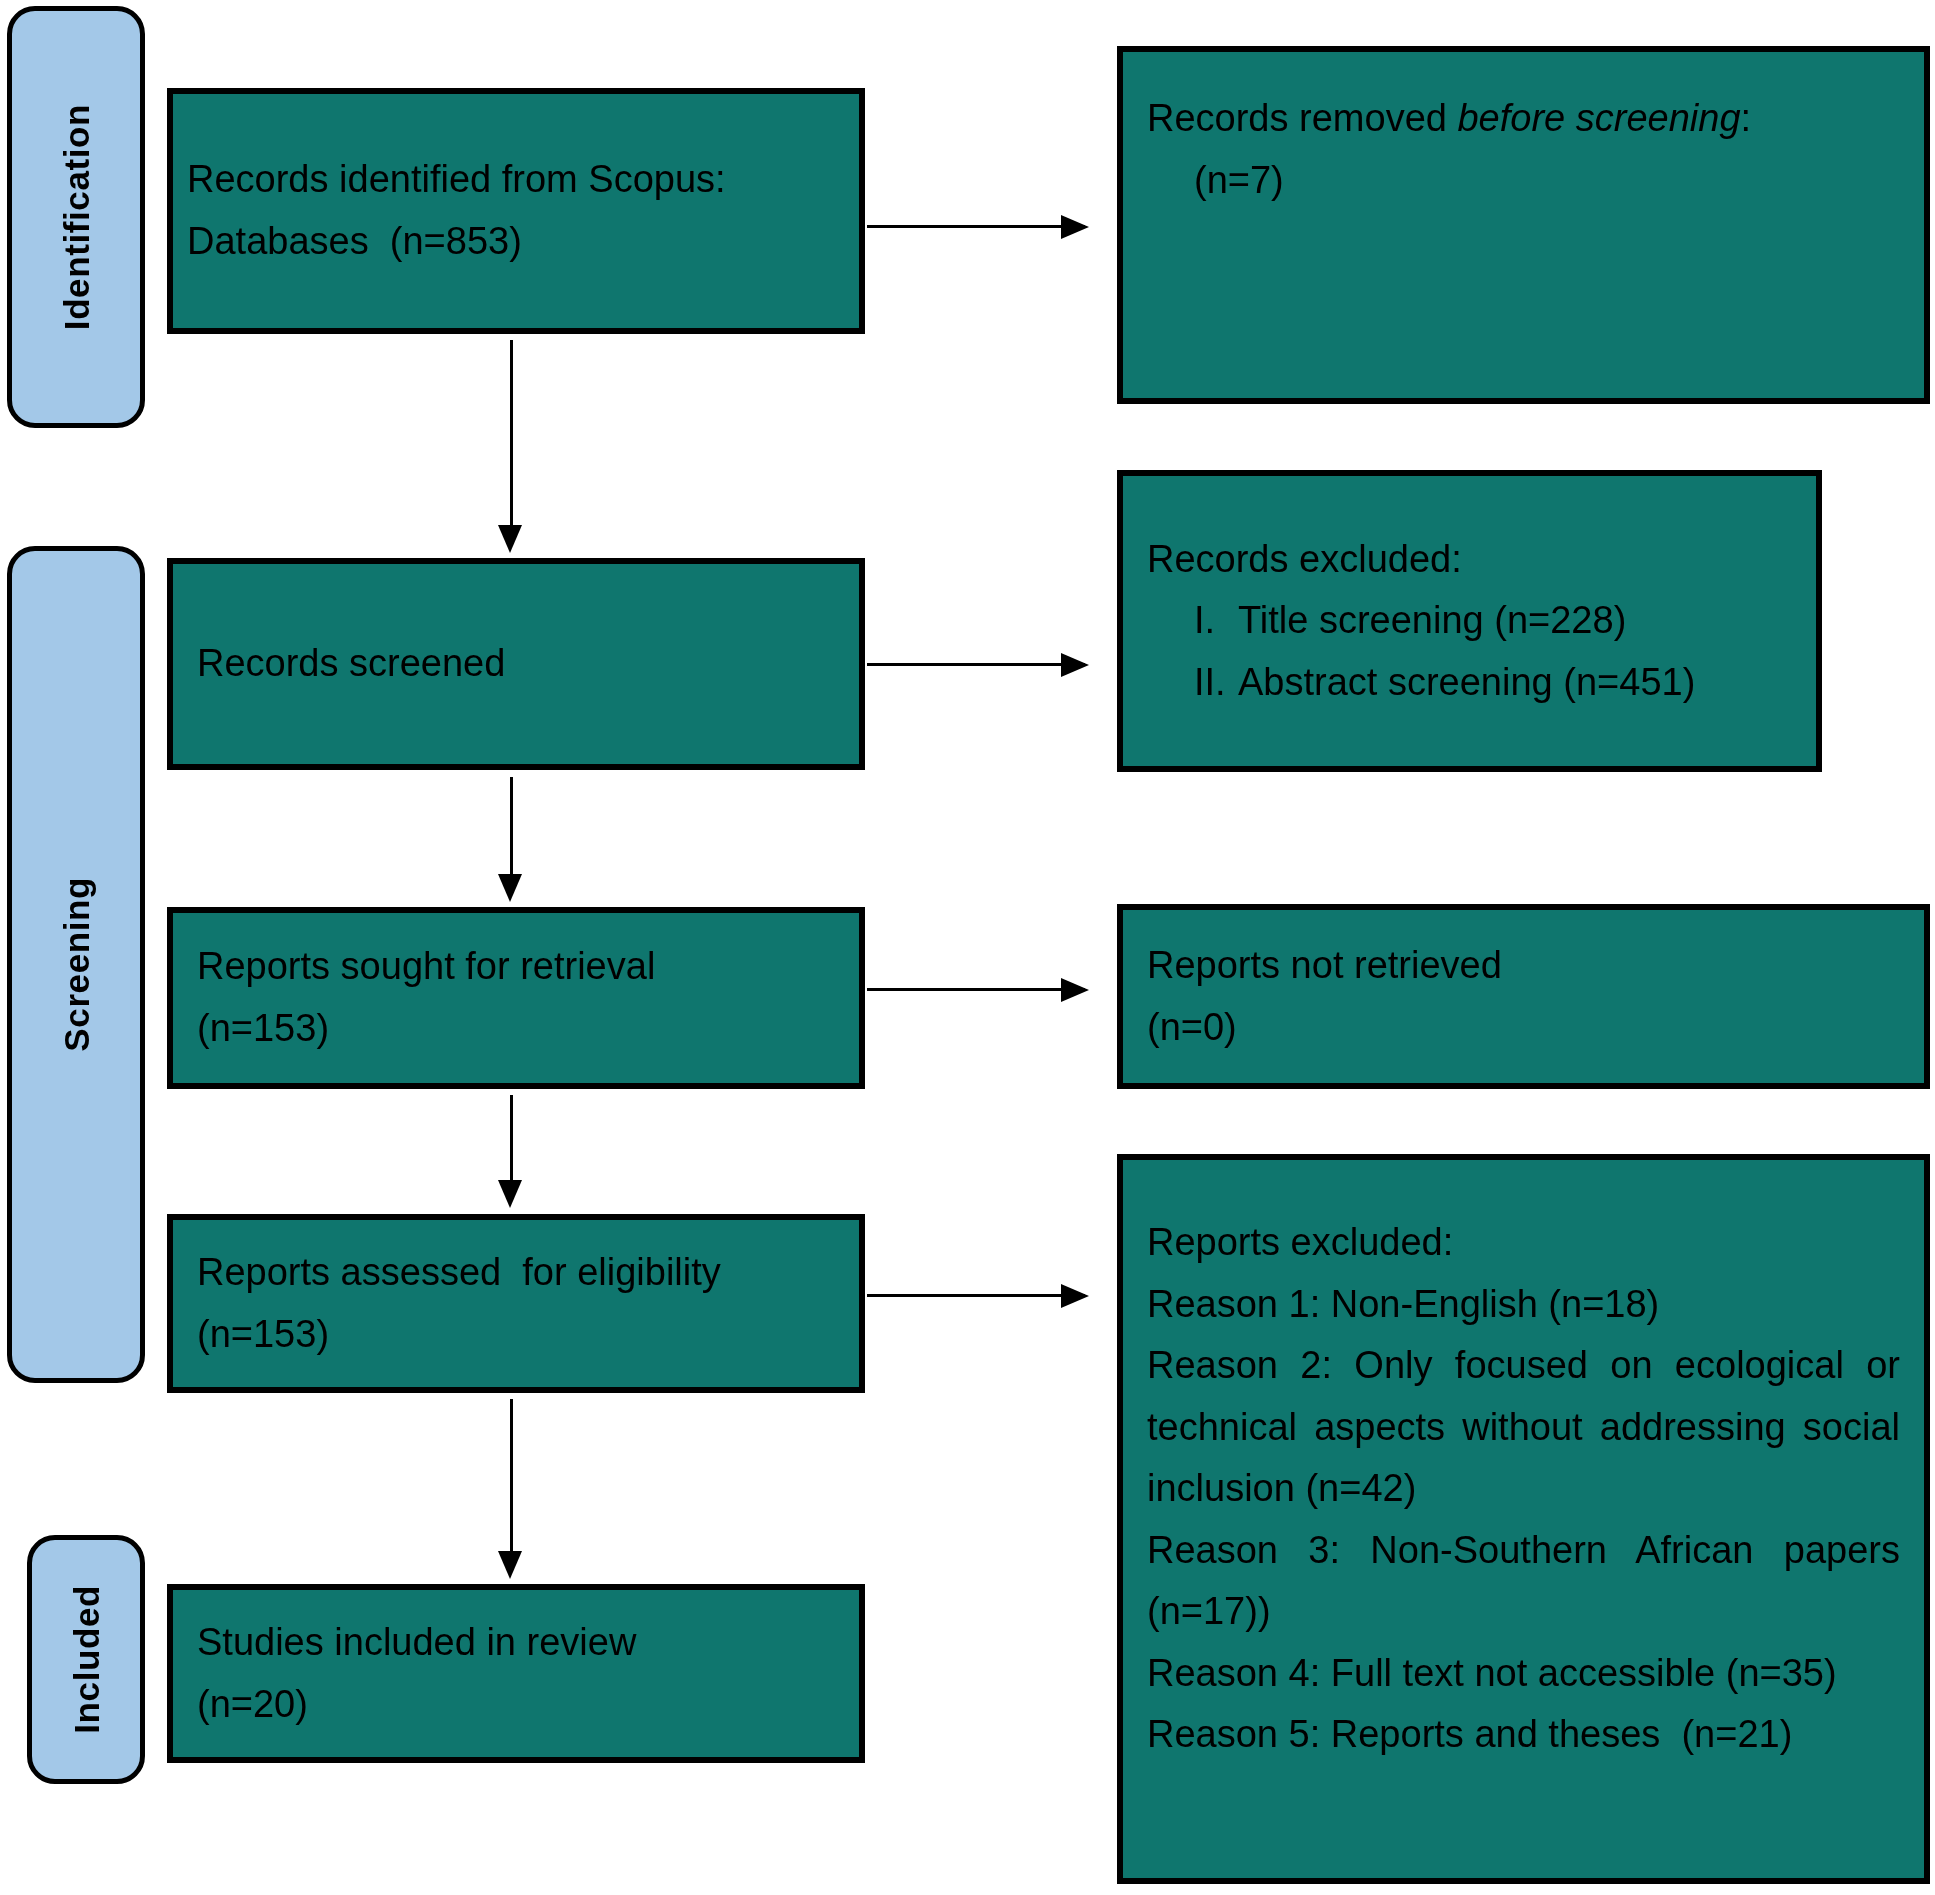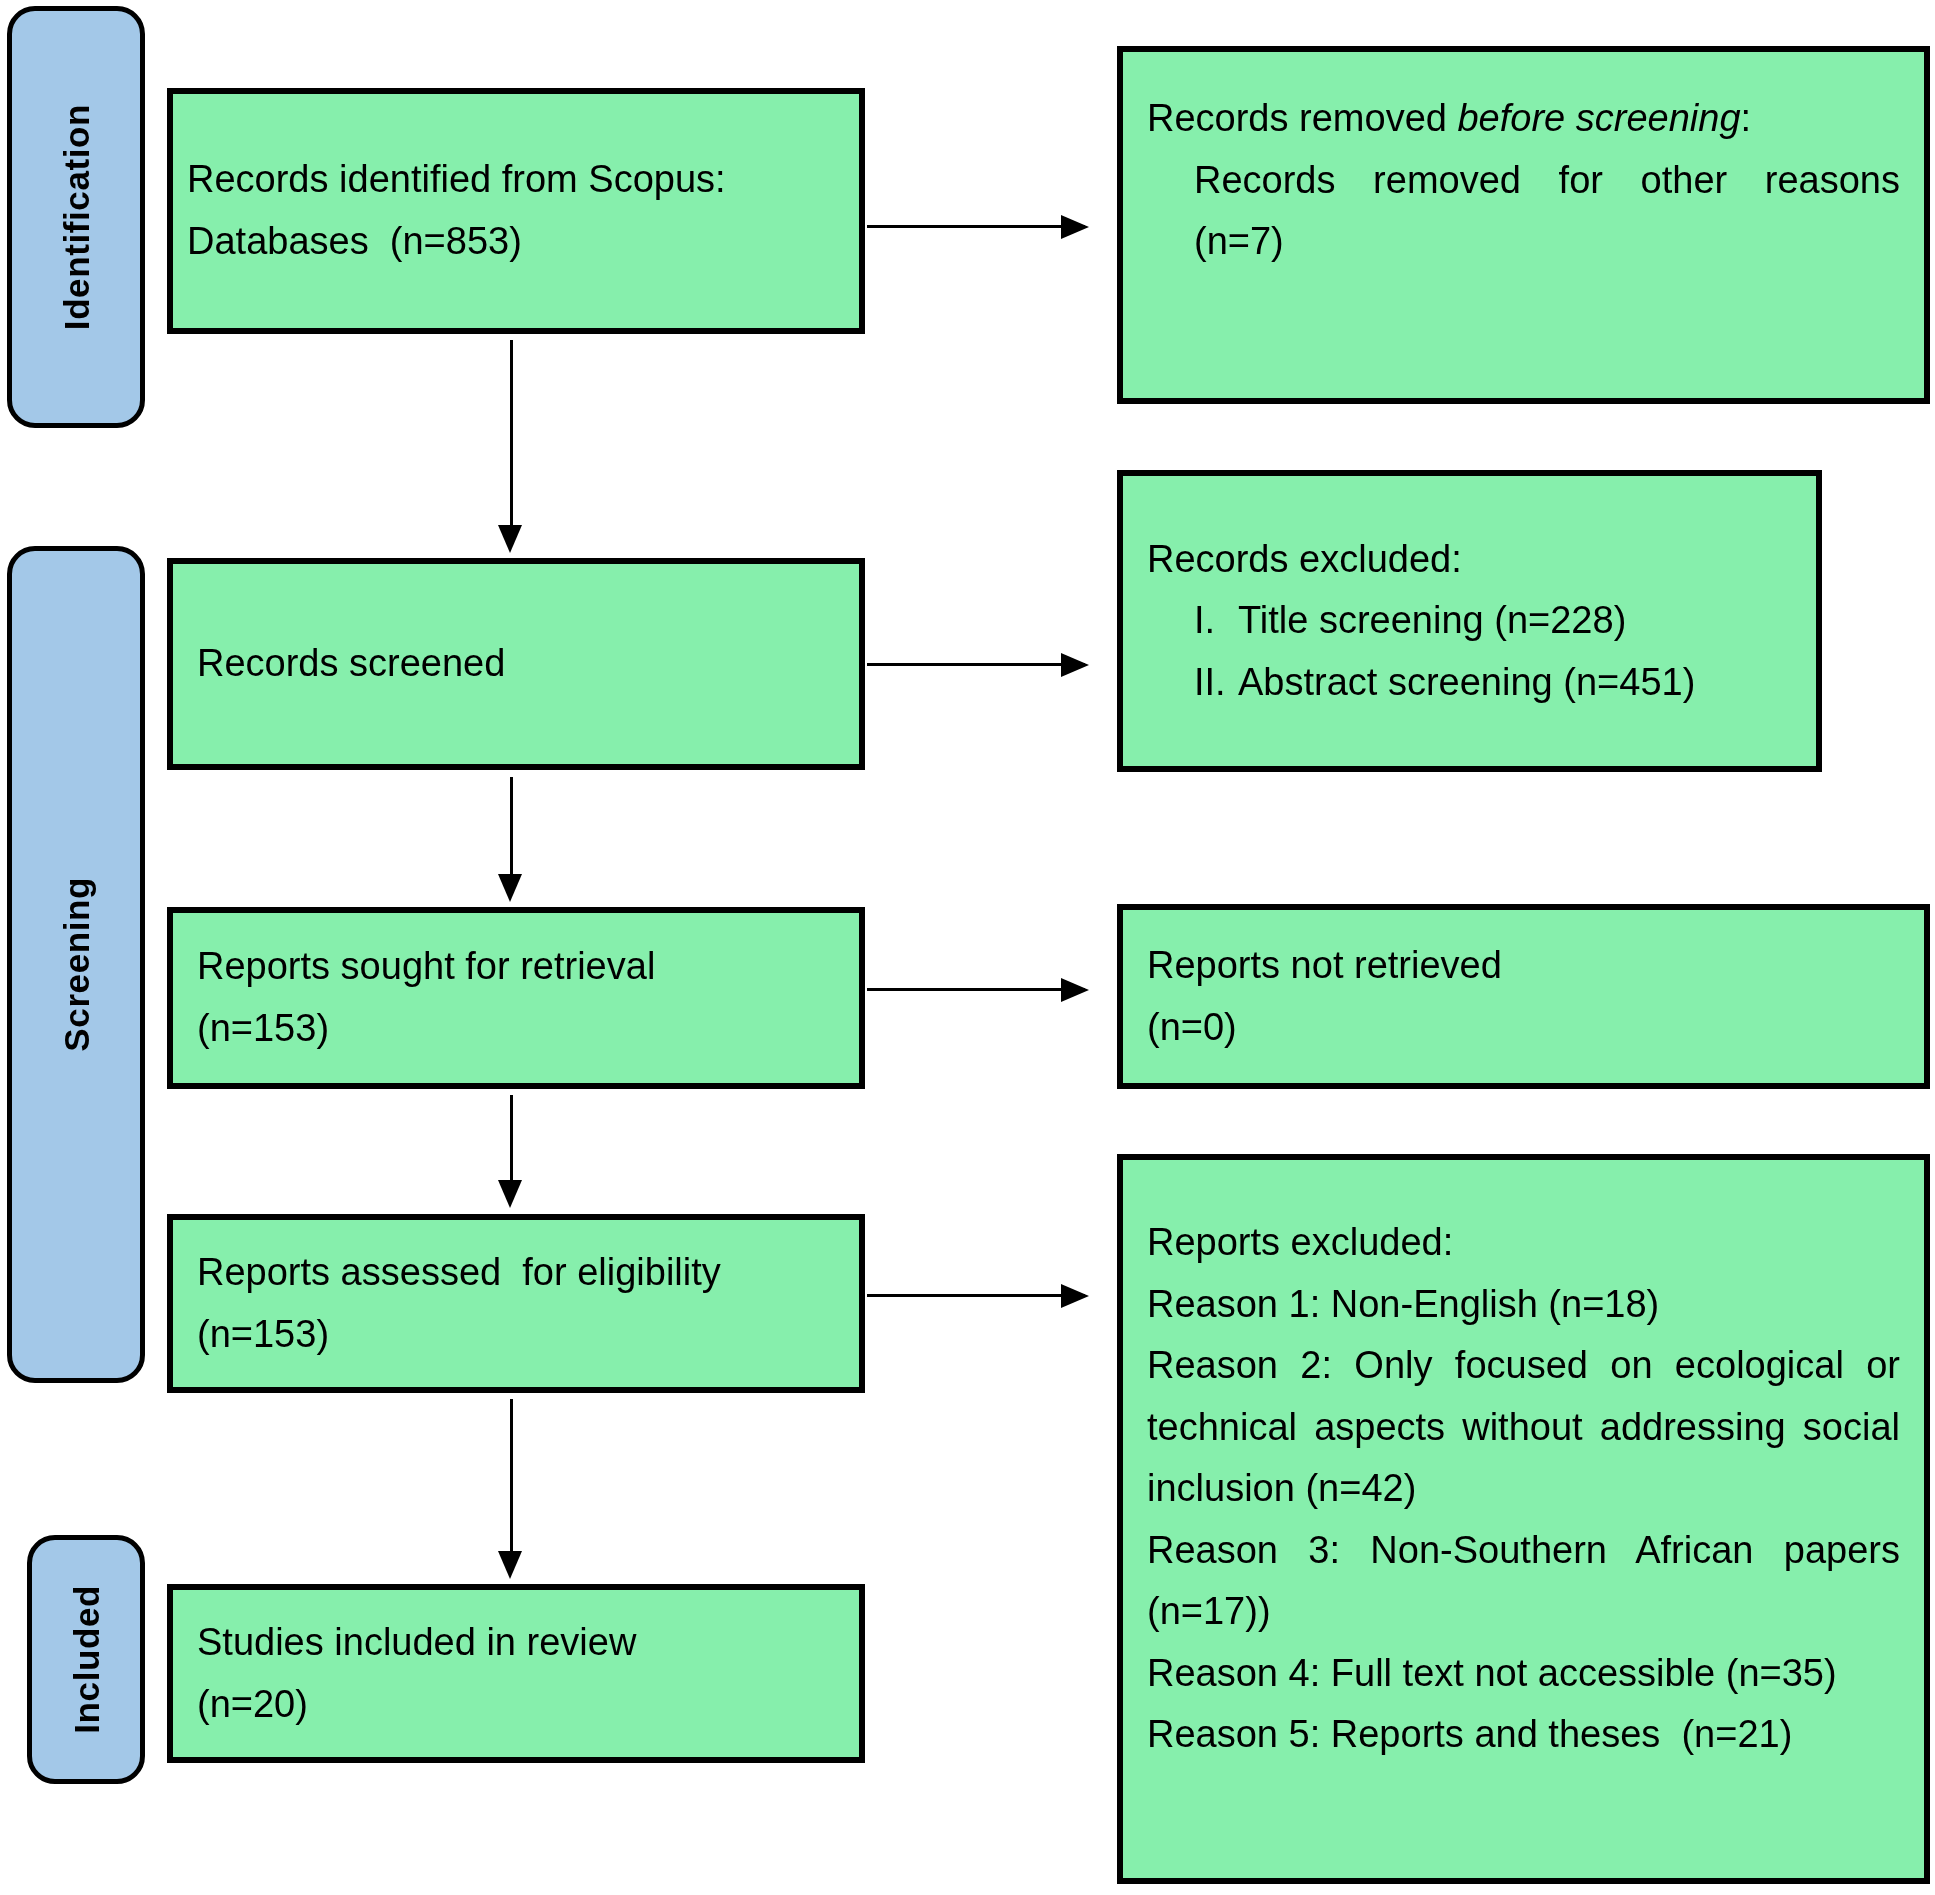--- a/index.html
+++ b/index.html
@@ -23,21 +23,21 @@
     font-size:35px;
     letter-spacing:0.6px;
     color:#000;
     white-space:nowrap;
     line-height:1;
   }
 
   
   .box{
     position:absolute;
-    background:#86efac;
+    background:#0f766e;
     border:6.7px solid #000;
     box-sizing:border-box;
     padding:20.6px 24px;
     display:flex;
     flex-direction:column;
     justify-content:center;
   }
   .box.padtop{justify-content:flex-start;}
   .line{
     font-size:38px;
@@ -110,21 +110,20 @@
     <div class="line">(n=153)</div>
   </div>
 
   <div class="box" style="left:167px; top:1584px; width:698px; height:179px;">
     <div class="line">Studies included in review</div>
     <div class="line">(n=20)</div>
   </div>
 
   <div class="box padtop" style="left:1117px; top:46px; width:813px; height:358px; padding-top:36px;">
     <div class="line"><span>Records removed </span><span class="ital">before screening</span><span>:</span></div>
-    <div class="line sub just" style="text-align-last:justify;">Records removed for other reasons</div>
     <div class="line sub">(n=7)</div>
   </div>
 
   <div class="box" style="left:1117px; top:470px; width:705px; height:302px;">
     <div class="line">Records excluded:</div>
     <div class="rn-row">
       <span class="rn-num">I.</span>
       <span class="rn-txt">Title screening (n=228)</span>
     </div>
     <div class="rn-row">

